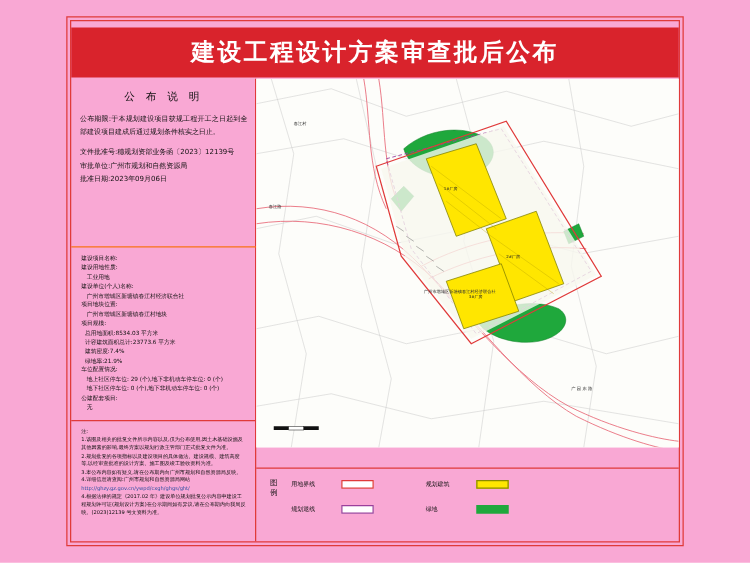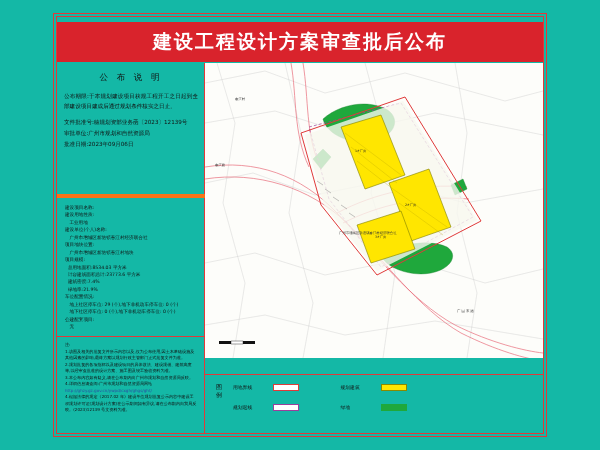--- a/index.html
+++ b/index.html
@@ -4,21 +4,21 @@
 <style>
   html,body{margin:0;padding:0;}
   body{
     width:600px;height:450px;
     background:#ffffff;
     font-family:"Liberation Sans","DejaVu Sans",sans-serif;
     overflow:hidden;
   }
   .sheet{
     position:absolute;left:0;top:0;width:600px;height:450px;
-    background:#14b8a6;
+    background:#f9a8d4;
   }
   
   .frame{
     position:absolute;left:53px;top:13px;width:494px;height:424px;
     border:1px solid #e03a3a;
     box-sizing:border-box;
   }
   .frame-inner{
     position:absolute;left:56px;top:16px;width:488px;height:418px;
     border:1px solid #e03a3a;
@@ -36,21 +36,21 @@
     font-family:"DejaVu Sans",sans-serif;
   }
   
   .left-col{
     position:absolute;left:57px;top:63px;width:148px;height:370px;
     border-right:1px solid #e03a3a;
     box-sizing:border-box;
   }
   .notice-box{
     position:absolute;left:57px;top:63px;width:148px;height:135px;
-    border-bottom:4px solid #f97316;
+    border-bottom:1px solid #f97316;
     box-sizing:border-box;
     padding:6px 7px 4px 7px;
   }
   .notice-head{
     text-align:center;font-size:8.5px;letter-spacing:3px;color:#111;
     margin:3px 0 7px 0;font-family:"DejaVu Sans",sans-serif;
   }
   .notice-p{
     font-size:5.6px;line-height:1.85;color:#111;text-align:justify;
     font-family:"DejaVu Sans",sans-serif;

